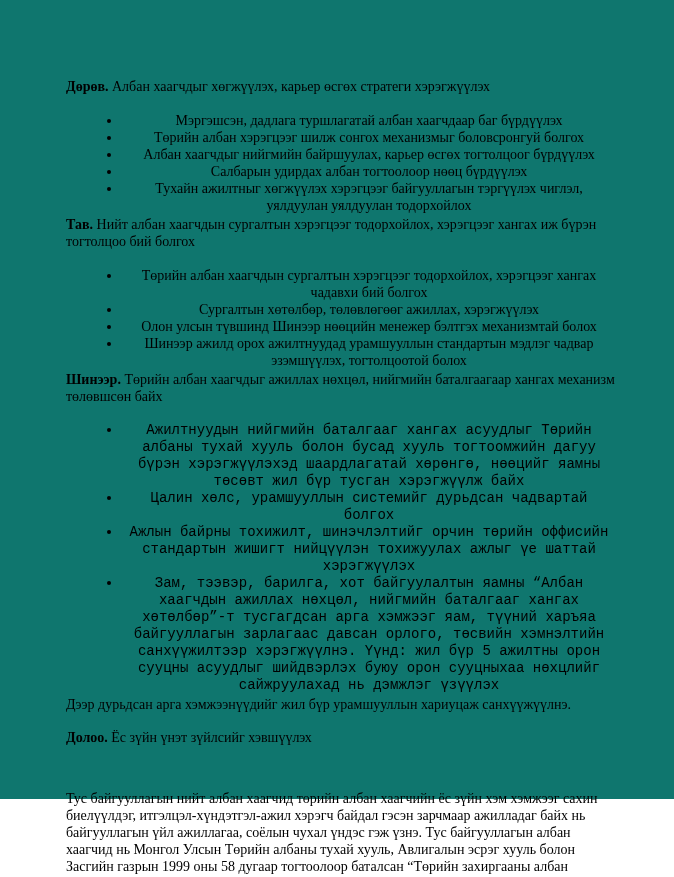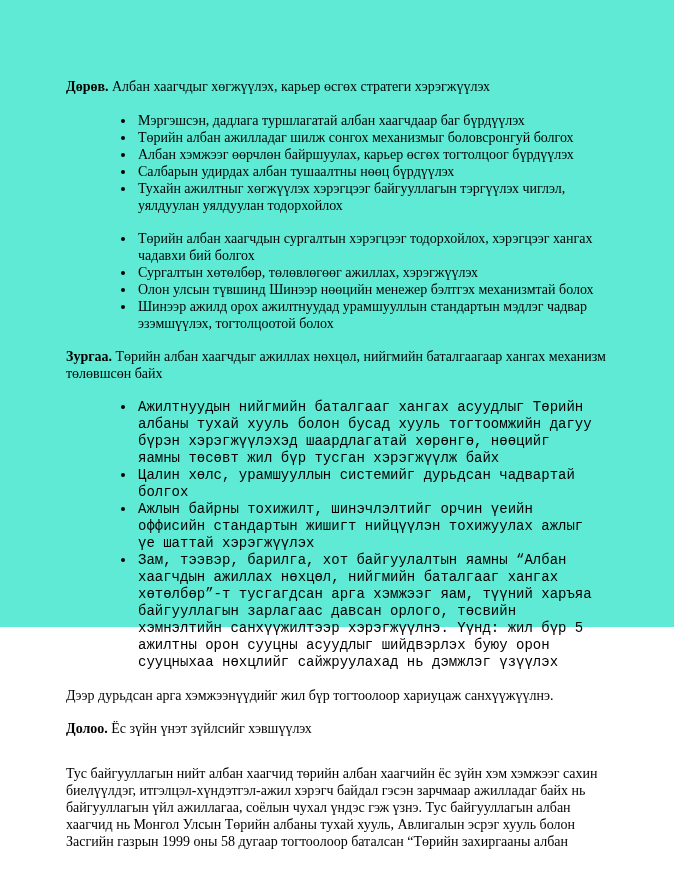--- a/index.html
+++ b/index.html
@@ -12,81 +12,86 @@
     height: 877px;
     overflow: hidden;
     font-family: "Liberation Serif", "DejaVu Serif", serif;
     font-size: 14px;
     line-height: 17px;
     color: #000000;
   }
   .page {
     box-sizing: border-box;
     width: 674px;
-    height: 627px;
+    height: 799px;
     padding: 78px 58px 0 66px;
-    background: #5eead4;
+    background: #0f766e;
   }
   .para { margin: 0; }
   .heading-para strong { font-weight: bold; }
   .mb-line { margin-bottom: 17px; }
   ul.bullets {
-    margin: 16px;
+    margin: 2px;
     padding: 0 0 0 54px;
+    text-align: center;
   }
   ul.bullets li {
     list-style: disc outside;
     margin: 0;
     padding: 0 0 0 2px;
   }
   .gap-after-list1 { margin-bottom: 38px; }
   .gap-after-list2 { margin-bottom: 13px; }
   .gap-after-list3 { margin-bottom: 11px; font-family: Liberation Mono, monospace; }
   .gap-after-note  { margin-bottom: 16px; }
-  .gap-after-h7    { margin-bottom: 28px; }
+  .gap-after-h7    { margin-bottom: 44px; }
 </style>
 </head>
 <body>
 
 <div class="page">
 
   <p class="para heading-para mb-line">
     <strong>Дөрөв.</strong>
     <span>Албан хаагчдыг хөгжүүлэх, карьер өсгөх стратеги хэрэгжүүлэх</span>
   </p>
 
   <ul class="bullets gap-after-list1">
     <li>Мэргэшсэн, дадлага туршлагатай албан хаагчдаар баг бүрдүүлэх</li>
-    <li>Төрийн албан ажилладаг шилж сонгох механизмыг боловсронгуй болгох</li>
-    <li>Албан хэмжээг өөрчлөн байршуулах, карьер өсгөх тогтолцоог бүрдүүлэх</li>
-    <li>Салбарын удирдах албан тушаалтны нөөц бүрдүүлэх</li>
+    <li>Төрийн албан хэрэгцээг шилж сонгох механизмыг боловсронгуй болгох</li>
+    <li>Албан хаагчдыг нийгмийн байршуулах, карьер өсгөх тогтолцоог бүрдүүлэх</li>
+    <li>Салбарын удирдах албан тогтоолоор нөөц бүрдүүлэх</li>
     <li>Тухайн ажилтныг хөгжүүлэх хэрэгцээг байгууллагын тэргүүлэх чиглэл, уялдуулан уялдуулан тодорхойлох</li>
   </ul>
 
+  <p class="para heading-para mb-line">
+    <strong>Тав.</strong>
+    <span>Нийт албан хаагчдын сургалтын хэрэгцээг тодорхойлох, хэрэгцээг хангах иж бүрэн тогтолцоо бий болгох</span>
+  </p>
 
   <ul class="bullets gap-after-list2">
     <li>Төрийн албан хаагчдын сургалтын хэрэгцээг тодорхойлох, хэрэгцээг хангах чадавхи бий болгох</li>
     <li>Сургалтын хөтөлбөр, төлөвлөгөөг ажиллах, хэрэгжүүлэх</li>
     <li>Олон улсын түвшинд Шинээр нөөцийн менежер бэлтгэх механизмтай болох</li>
     <li>Шинээр ажилд орох ажилтнуудад урамшууллын стандартын мэдлэг чадвар эзэмшүүлэх, тогтолцоотой болох</li>
   </ul>
 
   <p class="para heading-para mb-line">
-    <strong>Зургаа.</strong>
+    <strong>Шинээр.</strong>
     <span>Төрийн албан хаагчдыг ажиллах нөхцөл, нийгмийн баталгаагаар хангах механизм төлөвшсөн байх</span>
   </p>
 
   <ul class="bullets gap-after-list3">
     <li>Ажилтнуудын нийгмийн баталгааг хангах асуудлыг Төрийн албаны тухай хууль болон бусад хууль тогтоомжийн дагуу бүрэн хэрэгжүүлэхэд шаардлагатай хөрөнгө, нөөцийг яамны төсөвт жил бүр тусган хэрэгжүүлж байх</li>
     <li>Цалин хөлс, урамшууллын системийг дурьдсан чадвартай болгох</li>
-    <li>Ажлын байрны тохижилт, шинэчлэлтийг орчин үеийн оффисийн стандартын жишигт нийцүүлэн тохижуулах ажлыг үе шаттай хэрэгжүүлэх</li>
+    <li>Ажлын байрны тохижилт, шинэчлэлтийг орчин төрийн оффисийн стандартын жишигт нийцүүлэн тохижуулах ажлыг үе шаттай хэрэгжүүлэх</li>
     <li>Зам, тээвэр, барилга, хот байгуулалтын яамны “Албан хаагчдын ажиллах нөхцөл, нийгмийн баталгааг хангах хөтөлбөр”-т тусгагдсан арга хэмжээг яам, түүний харъяа байгууллагын зарлагаас давсан орлого, төсвийн хэмнэлтийн санхүүжилтээр хэрэгжүүлнэ. Үүнд: жил бүр 5 ажилтны орон сууцны асуудлыг шийдвэрлэх буюу орон сууцныхаа нөхцлийг сайжруулахад нь дэмжлэг үзүүлэх</li>
   </ul>
 
-  <p class="para gap-after-note">Дээр дурьдсан арга хэмжээнүүдийг жил бүр тогтоолоор хариуцаж санхүүжүүлнэ.</p>
+  <p class="para gap-after-note">Дээр дурьдсан арга хэмжээнүүдийг жил бүр урамшууллын хариуцаж санхүүжүүлнэ.</p>
 
   <p class="para heading-para gap-after-h7">
     <strong>Долоо.</strong>
     <span>Ёс зүйн үнэт зүйлсийг хэвшүүлэх</span>
   </p>
 
   <p class="para">Тус байгууллагын нийт албан хаагчид төрийн албан хаагчийн ёс зүйн хэм хэмжээг сахин биелүүлдэг, итгэлцэл-хүндэтгэл-ажил хэрэгч байдал гэсэн зарчмаар ажилладаг байх нь байгууллагын үйл ажиллагаа, соёлын чухал үндэс гэж үзнэ. Тус байгууллагын албан хаагчид нь Монгол Улсын Төрийн албаны тухай хууль, Авлигалын эсрэг хууль болон Засгийн газрын 1999 оны 58 дугаар тогтоолоор баталсан “Төрийн захиргааны албан</p>
 
 </div>
 

